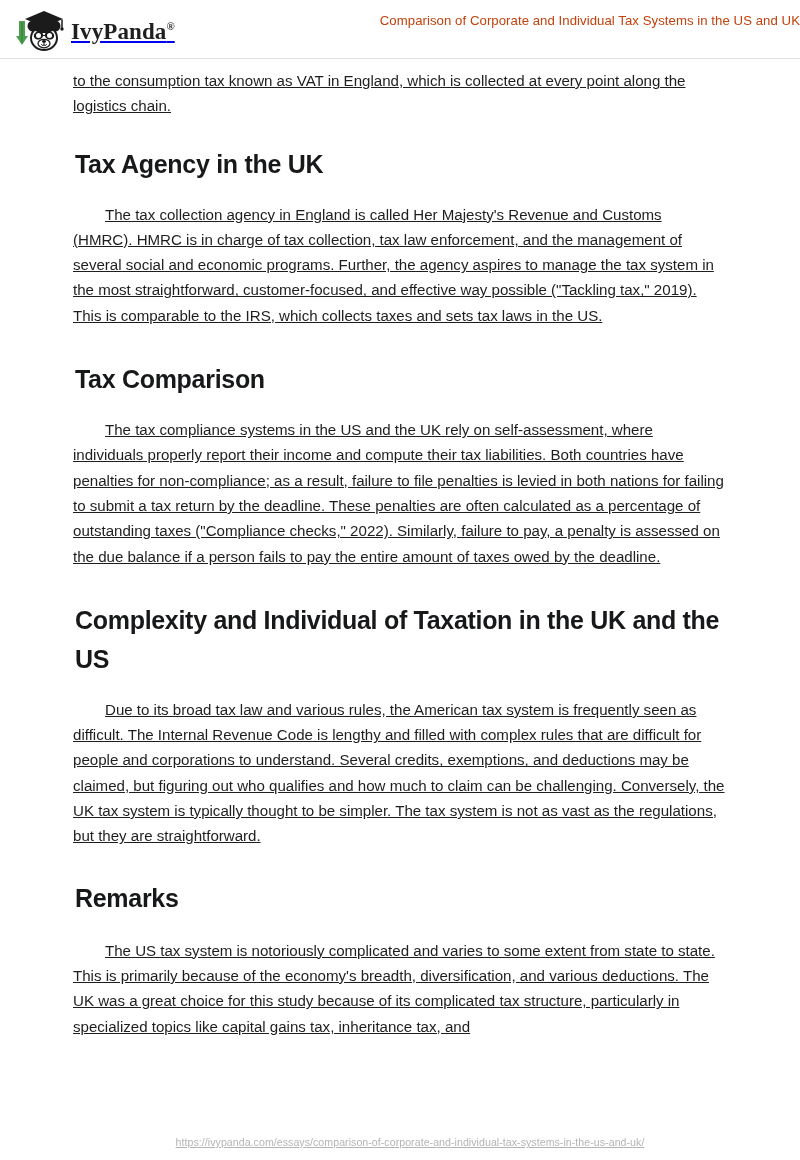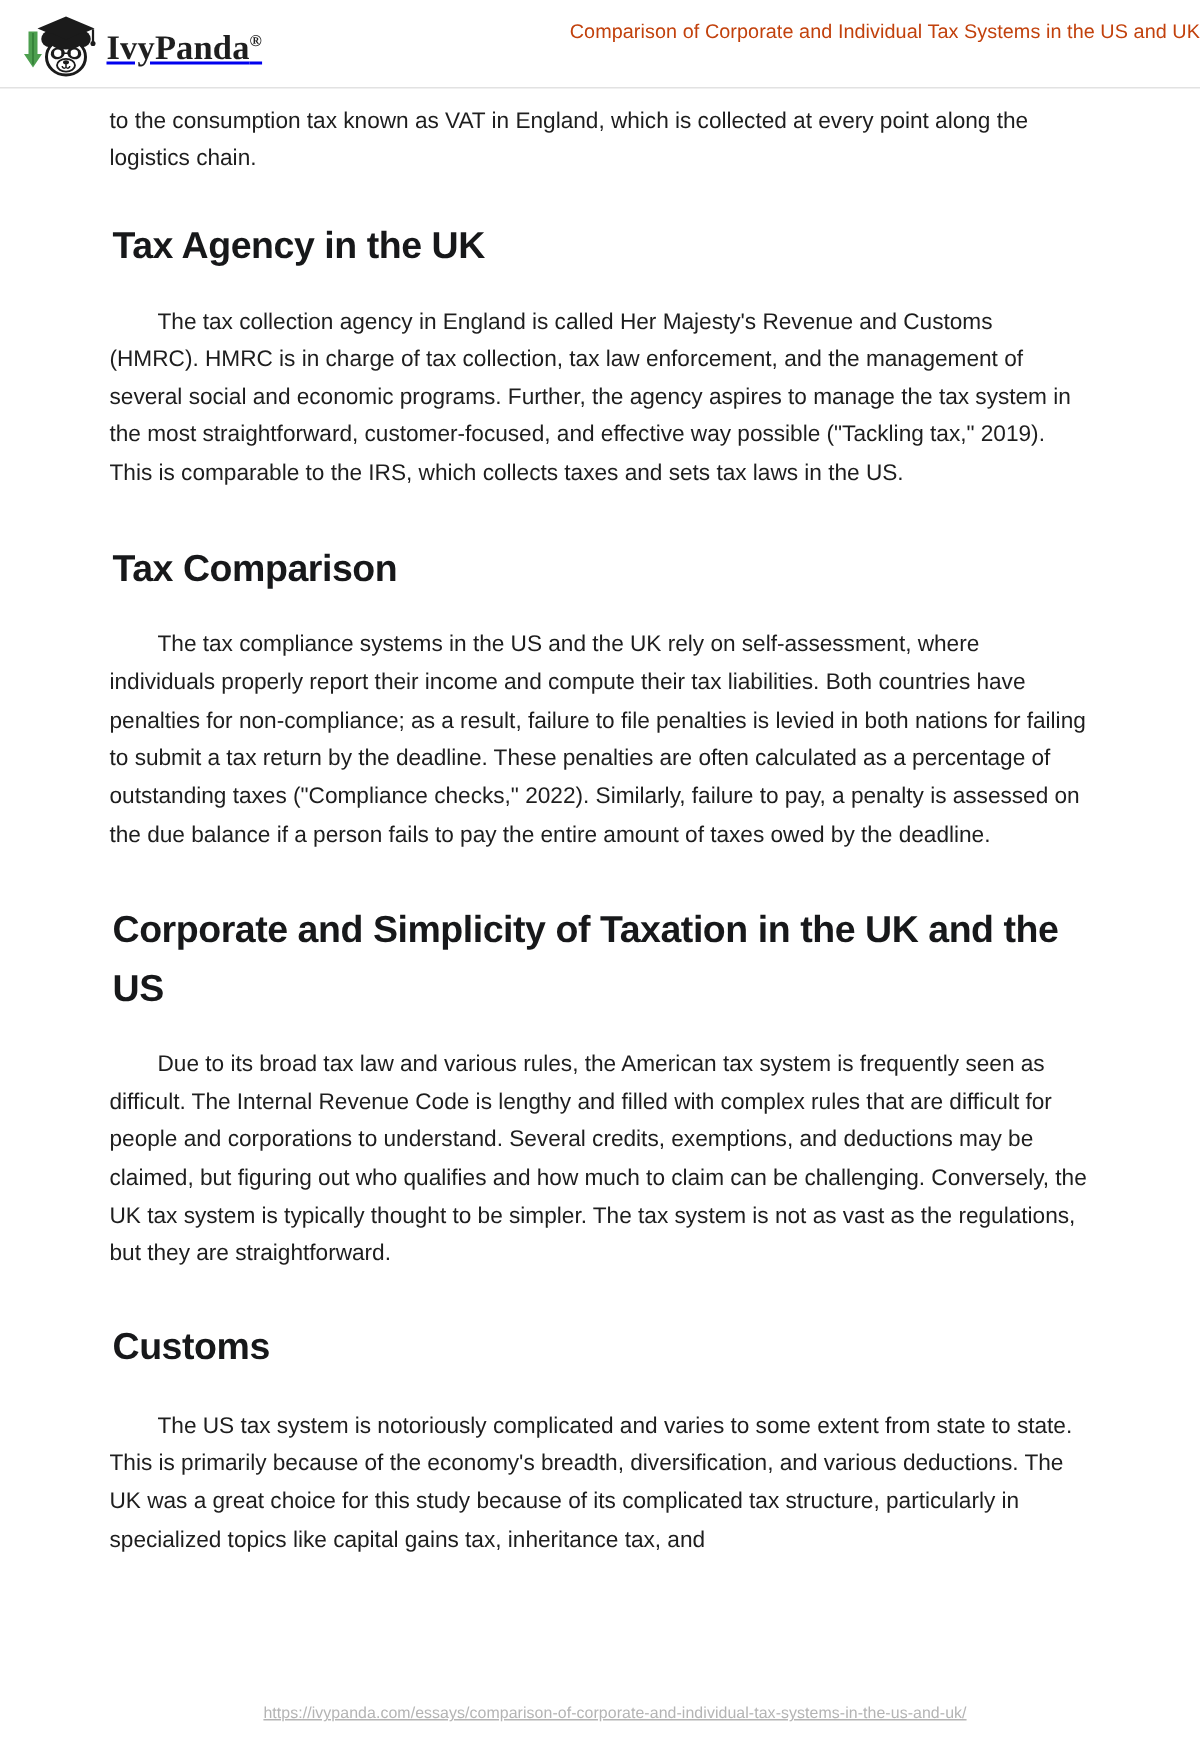--- a/index.html
+++ b/index.html
@@ -88,20 +88,21 @@
     width: 654px;
   }
 
   .content p {
     margin: 0 2px 0 0;
     font-size: 15.1px;
     line-height: 25.3px;
     color: #1e1e1e;
     text-align: left;
     letter-spacing: -0.01px;
+    text-decoration: underline;
   }
   .content p .indent {
     display: inline-block;
     width: 32px;
   }
 
   h2.section-heading {
     margin: 2px;
     font-size: 25px;
     line-height: 39px;
@@ -191,26 +192,26 @@
   <h2 class="section-heading">Tax Agency in the UK</h2>
   <div class="sp-after-h-agency"></div>
   <p><span class="indent"></span><span>The tax collection agency in England is called Her Majesty's Revenue and Customs (HMRC). HMRC is in charge of tax collection, tax law enforcement, and the management of several social and economic programs. Further, the agency aspires to manage the tax system in the most straightforward, customer-focused, and effective way possible ("Tackling tax," 2019). This is comparable to the IRS, which collects taxes and sets tax laws in the US.</span></p>
   <div class="sp-after-para-agency"></div>
 
   <h2 class="section-heading">Tax Comparison</h2>
   <div class="sp-after-h-compliance"></div>
   <p><span class="indent"></span><span>The tax compliance systems in the US and the UK rely on self-assessment, where individuals properly report their income and compute their tax liabilities. Both countries have penalties for non-compliance; as a result, failure to file penalties is levied in both nations for failing to submit a tax return by the deadline. These penalties are often calculated as a percentage of outstanding taxes ("Compliance checks," 2022). Similarly, failure to pay, a penalty is assessed on the due balance if a person fails to pay the entire amount of taxes owed by the deadline.</span></p>
   <div class="sp-after-para-compliance"></div>
 
-  <h2 class="section-heading">Corporate and Simplicity of Taxation in the UK and the US</h2>
+  <h2 class="section-heading">Complexity and Individual of Taxation in the UK and the US</h2>
   <div class="sp-after-h-complexity"></div>
   <p><span class="indent"></span><span>Due to its broad tax law and various rules, the American tax system is frequently seen as difficult. The Internal Revenue Code is lengthy and filled with complex rules that are difficult for people and corporations to understand. Several credits, exemptions, and deductions may be claimed, but figuring out who qualifies and how much to claim can be challenging. Conversely, the UK tax system is typically thought to be simpler. The tax system is not as vast as the regulations, but they are straightforward.</span></p>
   <div class="sp-after-para-complexity"></div>
 
-  <h2 class="section-heading">Customs</h2>
+  <h2 class="section-heading">Remarks</h2>
   <div class="sp-after-h-remarks"></div>
   <p><span class="indent"></span><span>The US tax system is notoriously complicated and varies to some extent from state to state. This is primarily because of the economy's breadth, diversification, and various deductions. The UK was a great choice for this study because of its complicated tax structure, particularly in specialized topics like capital gains tax, inheritance tax, and</span></p>
 
 </div>
 
 <div class="page-footer">
   <a class="footer-url" href="#">https://ivypanda.com/essays/comparison-of-corporate-and-individual-tax-systems-in-the-us-and-uk/</a>
 </div>
 
 </body></html>

